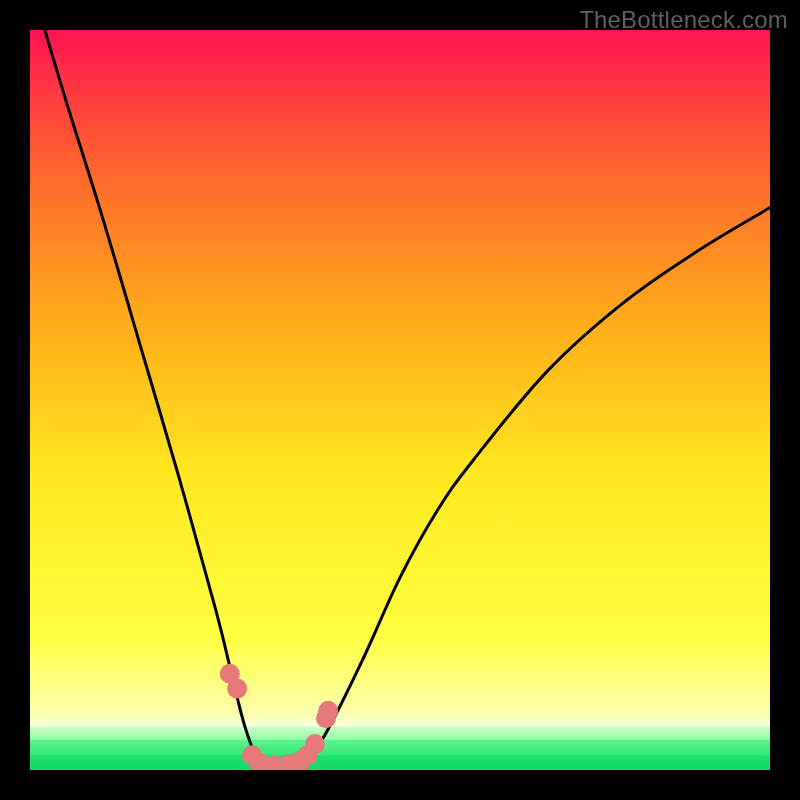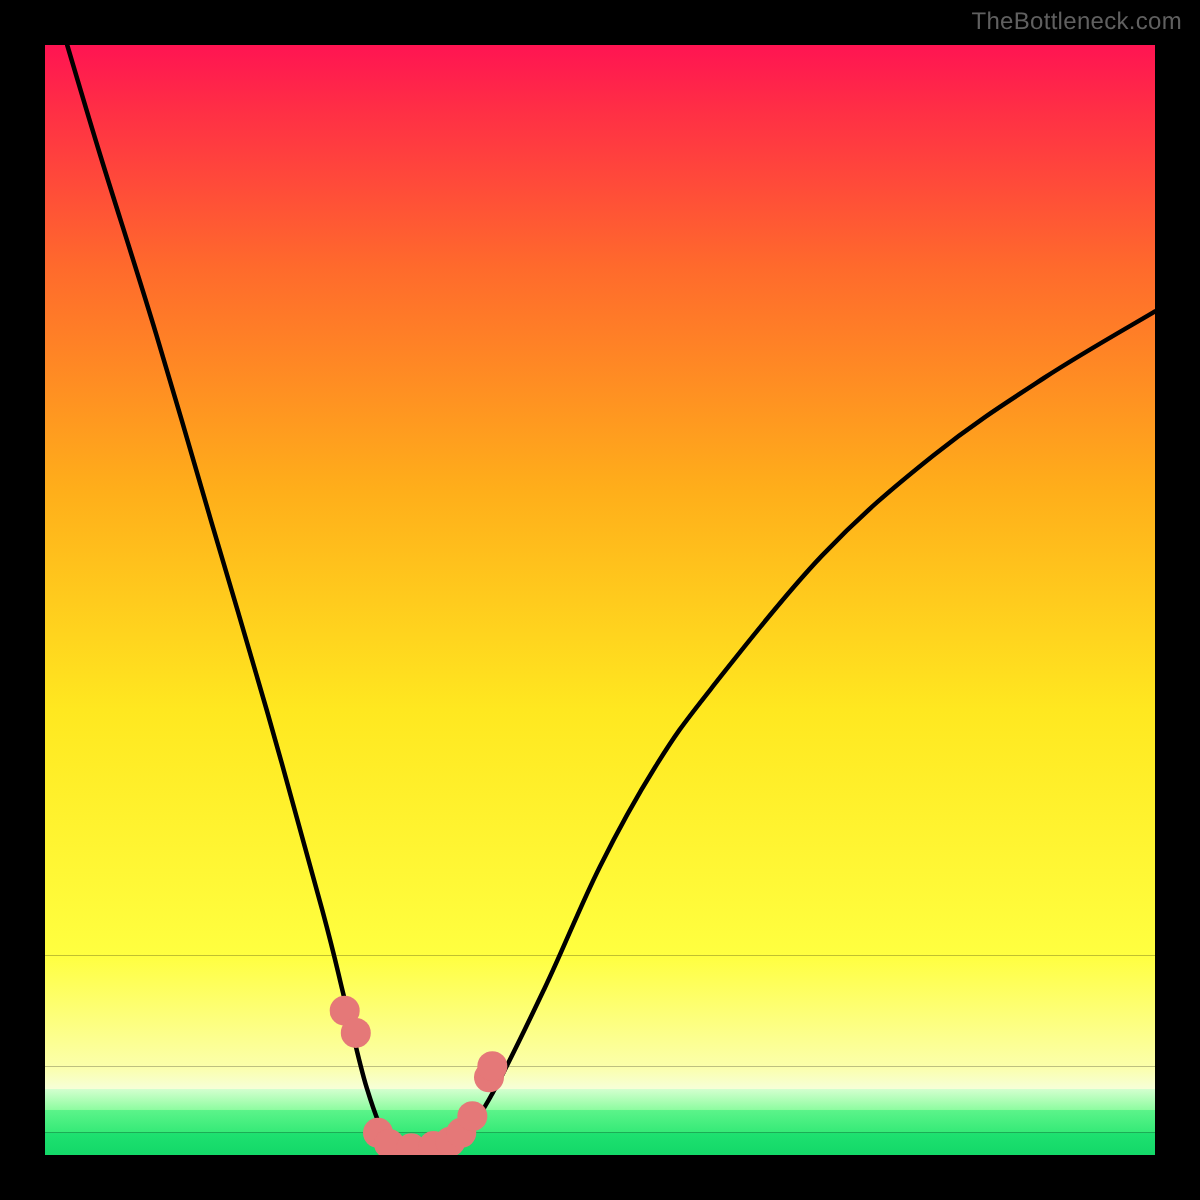--- a/index.html
+++ b/index.html
@@ -32,21 +32,21 @@
     flex-direction: column;
   }
   .grad .row {
     width: 100%;
   }
   .watermark {
     position: absolute;
     top: 6px;
     right: 12px;
     color: #606060;
-    font-size: 16px;
+    font-size: 24px;
     letter-spacing: 0.2px;
     font-weight: 500;
     z-index: 20;
     user-select: none;
   }
   svg.curve {
     position: absolute;
     inset: 0;
     z-index: 10;
   }

